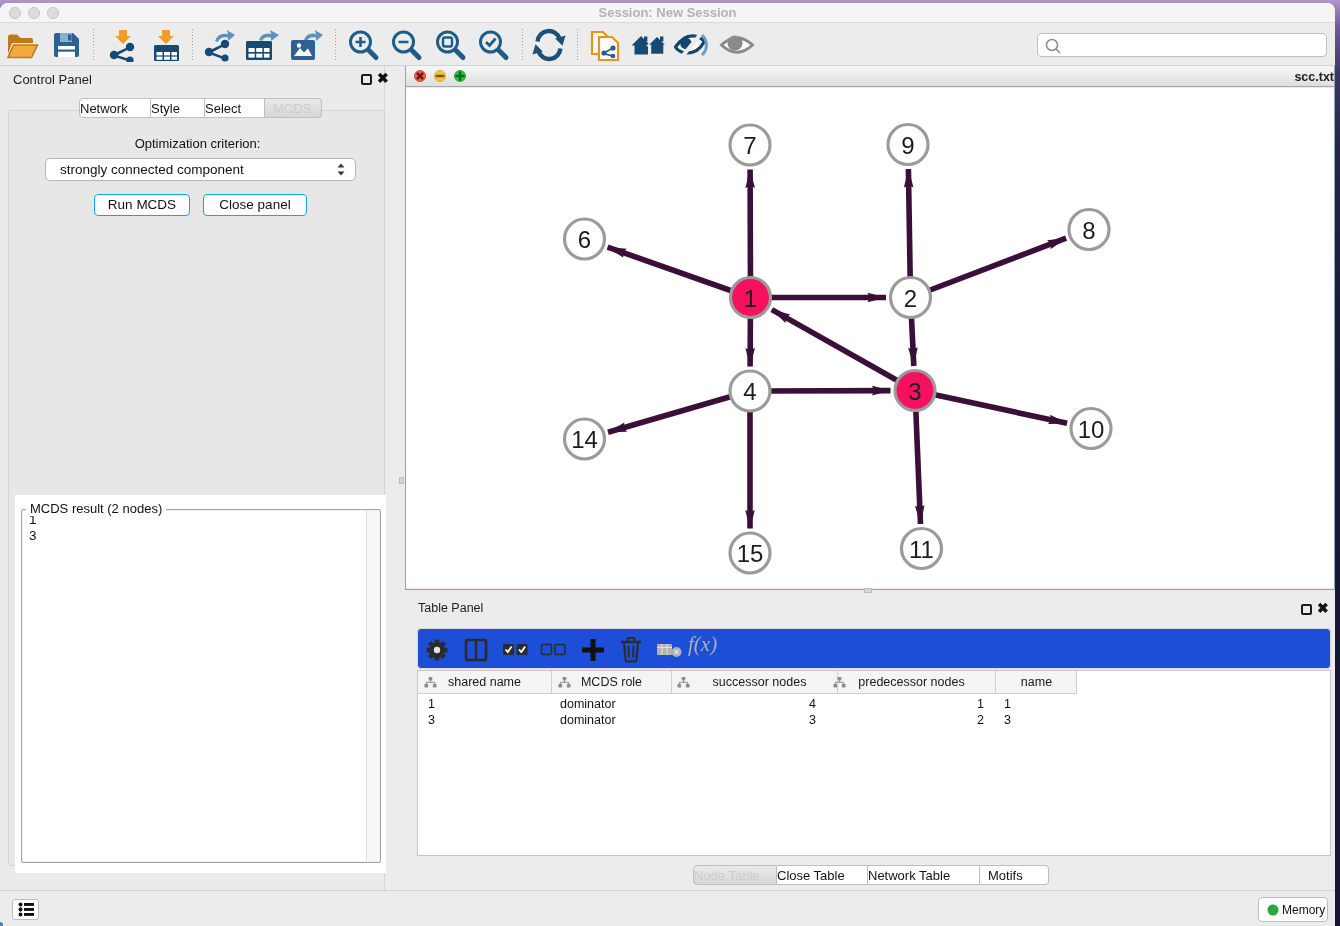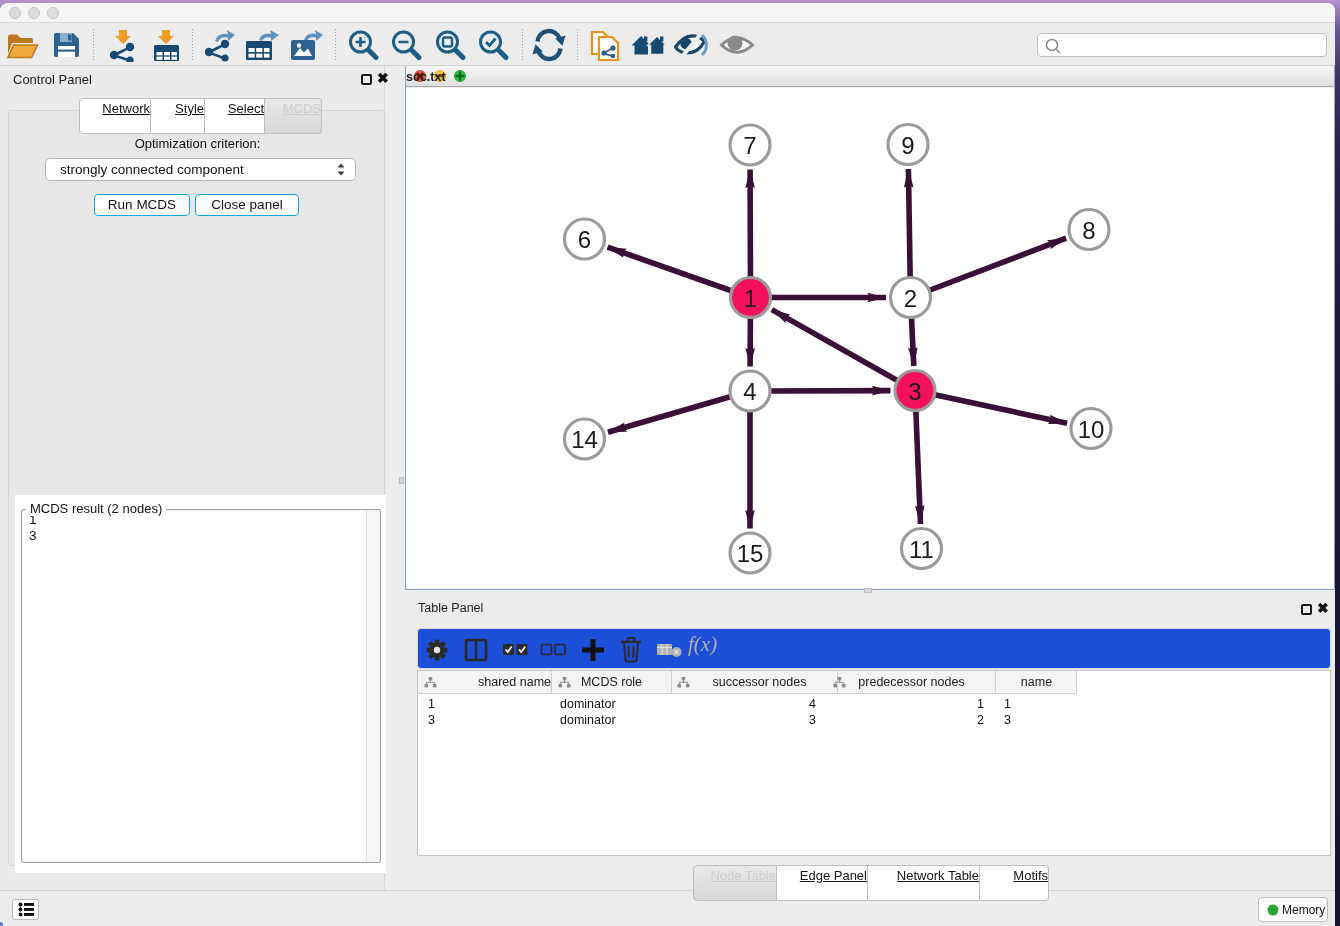--- a/index.html
+++ b/index.html
@@ -12,39 +12,39 @@
 .sep{position:absolute;top:6px;height:32px;width:1px;background-image:repeating-linear-gradient(180deg,#9f9f9f 0 1px,transparent 1px 3px);}
 .ticon{position:absolute;top:5px;}
 #searchbox{position:absolute;left:1037px;top:10px;width:290px;height:24px;background:#fff;border:1px solid #c0c0c0;border-radius:4px;}
 #main{position:absolute;left:0;top:63px;width:1335px;height:860px;background:#ececec;}
 
 #cpanel{position:absolute;left:0;top:0;width:385px;height:824px;background:#ebebeb;border-right:1px solid #d8d8d8;}
 #cphead{position:absolute;left:13px;top:6px;font-size:13px;color:#1c1c1c;}
 .floatsq{position:absolute;width:11px;height:11px;border:2px solid #1a1a1a;border-radius:2px;background:transparent;}
 .closex{position:absolute;font-size:14px;font-weight:bold;color:#111;}
 .tabgrp{position:absolute;display:flex;z-index:5;}
-.tab{height:36px;border:1px solid #bfbfbf;border-left:none;background:#fff;color:#141414;font-size:13px;text-align:right;line-height:19px;text-decoration:underline;}
+.tab{height:20px;border:1px solid #bfbfbf;border-left:none;background:#fff;color:#141414;font-size:13px;text-align:left;line-height:19px;}
 .tab.first{border-left:1px solid #bfbfbf;border-radius:4px 0 0 4px;}
 .tab.last{border-radius:0 4px 4px 0;padding-left:8px;}
 .tab.sel{background:linear-gradient(#e9e9e9,#d7d7d7);color:#cdcdcd;}
 #cpinner{position:absolute;left:8px;top:44px;width:377px;height:756px;background:#e7e7e7;border:1px solid #d4d4d4;border-radius:3px;}
 #optlabel{position:absolute;left:0;top:25px;width:377px;text-align:center;font-size:13px;color:#111;}
 #combo{position:absolute;left:36px;top:47px;width:311px;height:23px;background:#fff;border:1px solid #b5b5b5;border-radius:5px;font-size:13.5px;color:#111;line-height:21px;padding-left:14px;}
 .btn{position:absolute;height:22px;background:#fff;border:1px solid #0ea5e9;border-radius:4px;font-size:13.5px;color:#111;text-align:center;line-height:20px;}
 #resultbox{position:absolute;left:6px;top:384px;width:371px;height:378px;background:#fff;}
 #resultborder{position:absolute;left:6px;top:14px;width:360px;height:354px;border:1px solid #a2a2a2;border-radius:2px;box-shadow:1px 1px 0 #f2f2f2 inset,-1px -1px 0 #f2f2f2 inset;}
 #resulttitle{position:absolute;left:11px;top:6px;background:#fff;padding:0 4px;font-size:13px;color:#111;}
 #resultinner{position:absolute;left:1px;top:1px;right:1px;bottom:1px;background:#fff;}
 #rscroll{position:absolute;right:0;top:0;width:13px;bottom:0;background:#f7f7f7;border-left:1px solid #e0e0e0;}
 #rtext{position:absolute;left:6px;top:1px;font-size:13.5px;color:#111;line-height:16px;}
 
 #netwin{position:absolute;left:405px;top:0;width:930px;height:524px;border:1px solid #89a6c4;border-top:none;}
 #nettitle{position:absolute;left:0;top:0;width:928px;height:21px;background:linear-gradient(#f7f7f7,#dedede);border-bottom:1px solid #a8a8a8;border-radius:3px 3px 0 0;}
 .mbtn{position:absolute;top:5px;width:12px;height:12px;border-radius:50%;}
-#netname{position:absolute;top:4px;left:0;width:928px;text-align:left;font-weight:bold;font-size:12.5px;color:#222;}
+#netname{position:absolute;top:4px;left:0;width:928px;text-align:right;font-weight:bold;font-size:12.5px;color:#222;}
 #netcanvas{position:absolute;left:0;top:22px;width:928px;height:500px;background:#fff;}
 
 #tpanel{position:absolute;left:405px;top:526px;width:930px;height:298px;background:#ececec;}
 #tphead{position:absolute;left:13px;top:9px;font-size:12.5px;color:#1c1c1c;}
 #tptools{position:absolute;left:12px;top:36px;width:914px;height:41px;background:#1d4ed8;border:1px solid #dadada;border-radius:4px;}
 #tbl{position:absolute;left:12px;top:78px;width:914px;height:186px;background:#fff;border:1px solid #c6c6c6;}
 #tblhead{position:absolute;left:0;top:0;width:659px;height:23px;background:#f4f4f4;border-bottom:1px solid #cfcfcf;border-right:1px solid #cfcfcf;}
 .hcell{position:absolute;top:0;height:23px;border-right:1px solid #cfcfcf;font-size:12.5px;color:#1a1a1a;text-align:center;line-height:22px;}
 .hico{position:absolute;top:6px;}
 .cell{position:absolute;font-size:12.5px;color:#111;height:16px;line-height:16px;}
@@ -55,20 +55,21 @@
 svg text{font-family:"Liberation Sans",sans-serif;}
 </style></head>
 <body>
 <div id="wall"></div>
 <div style="position:absolute;left:0;top:922px;width:3px;height:4px;background:#4a7fc1;border-radius:0 3px 0 0;z-index:50;"></div>
 <div id="app">
   <div id="titlebar">
     <div class="tl" style="left:9px;"></div>
     <div class="tl" style="left:28px;"></div>
     <div class="tl" style="left:47px;"></div>
+    <div id="wtitle">Session: New Session</div>
   </div>
   <div id="toolbar">
     <svg class="ticon" style="left:4px;" width="35" height="34" viewBox="0 0 35 34">
       <path d="M4,9 Q4,6.5 6.5,6.5 H13 L16.5,10 H27 Q29,10 29,12 V15 H8 L4,26 Z" fill="#bf781d"></path>
       <path d="M9.5,17 H33.5 L27.5,29.5 H4 Z" fill="#f3a93d" stroke="#bf781d" stroke-width="1.6"></path>
     </svg>
     <svg class="ticon" style="left:49px;" width="34" height="34" viewBox="0 0 34 34">
       <path d="M5,7 Q5,5 7,5 H24 L30,11 V27 Q30,29 28,29 H7 Q5,29 5,27 Z" fill="#2d6290"></path>
       <rect x="11" y="5" width="12" height="9" fill="#88b0cf"></rect>
         <rect x="19" y="6.5" width="3.5" height="6" fill="#2d6290"></rect>
@@ -227,21 +228,21 @@
       </div>
       <div id="cpinner">
         <div id="optlabel">Optimization criterion:</div>
         <div id="combo">strongly connected component
           <svg width="14" height="17" style="position:absolute;right:7px;top:2px;" viewBox="0 0 14 17">
               <path d="M3.5 6.5 L7 2.5 L10.5 6.5 Z" fill="#3a3a3a"></path>
               <path d="M3.5 10.5 L7 14.5 L10.5 10.5 Z" fill="#3a3a3a"></path>
             </svg>
         </div>
         <div class="btn" style="left:85px;top:83px;width:96px;">Run MCDS</div>
-        <div class="btn" style="left:186px;top:83px;width:104px;">Close panel</div>
+        <div class="btn" style="left:194px;top:83px;width:104px;">Close panel</div>
         <div id="resultbox">
           <div id="resultborder">
             <div id="resultinner">
               <div id="rtext">1<br>3</div>
               <div id="rscroll"></div>
             </div>
           </div>
           <div id="resulttitle">MCDS result (2 nodes)</div>
         </div>
       </div>
@@ -380,21 +381,21 @@
               <line x1="6" y1="3" x2="6" y2="14"></line>
               <line x1="11" y1="3" x2="11" y2="14"></line>
             </g>
           <circle cx="20.5" cy="11" r="5" fill="#b2b2b2"></circle>
             <path d="M18.5,9 L22.5,13 M22.5,9 L18.5,13" stroke="#e3e3e3" stroke-width="1.4"></path>
         </svg>
         <div style="position:absolute;left:270px;top:3px;font-family:'Liberation Serif',serif;font-style:italic;font-size:21px;color:#b0b0b0;">f(x)</div>
       </div>
       <div id="tbl">
         <div id="tblhead">
-          <div class="hcell" style="left:0;width:134px;text-align:right;">shared name</div>
+          <div class="hcell" style="left:0;width:134px;">shared name</div>
           <div class="hcell" style="left:134px;width:120px;">MCDS role</div>
           <div class="hcell" style="left:264px;width:156px;">successor nodes</div>
           <div class="hcell" style="left:410px;width:168px;">predecessor nodes</div>
           <div class="hcell" style="left:578px;width:81px;border-right:none;">name</div>
           <svg class="hico" style="left:6px;" width="13" height="12" viewBox="0 0 13 12">
               <g fill="#8a8a8a">
                 <rect x="4.7" y="0" width="3.6" height="3.4"></rect>
                 <rect x="0.5" y="7" width="3.6" height="3.4"></rect>
                 <rect x="8.9" y="7" width="3.6" height="3.4"></rect>
               </g>
@@ -439,21 +440,21 @@
         <div class="cell" style="left:509px;top:25px;width:57px;text-align:right;">1</div>
         <div class="cell" style="left:586px;top:25px;width:40px;">1</div>
         <div class="cell" style="left:10px;top:41px;width:40px;">3</div>
         <div class="cell" style="left:142px;top:41px;width:90px;">dominator</div>
         <div class="cell" style="left:341px;top:41px;width:57px;text-align:right;">3</div>
         <div class="cell" style="left:509px;top:41px;width:57px;text-align:right;">2</div>
         <div class="cell" style="left:586px;top:41px;width:40px;">3</div>
       </div>
       <div class="tabgrp" style="left:288px;top:273px;">
         <div class="tab first sel" style="width:84px;">Node Table</div>
-        <div class="tab" style="width:91px;">Edge Panel</div>
+        <div class="tab" style="width:91px;">Close Table</div>
         <div class="tab" style="width:112px;">Network Table</div>
         <div class="tab last" style="width:69px;">Motifs</div>
       </div>
     </div>
     <div style="position:absolute;left:399px;top:411px;width:5px;height:7px;background:#d6d6d6;border:1px solid #bdbdbd;"></div>
     <div style="position:absolute;left:864px;top:522px;width:8px;height:5px;background:#d6d6d6;border:1px solid #bdbdbd;"></div>
     <div id="statusbar">
       <div id="listbtn"><svg width="25" height="19" viewBox="0 0 25 19">
             <line x1="7.5" y1="4" x2="7.5" y2="15" stroke="#2a2a2a" stroke-width="1" stroke-dasharray="1.5,1.5"></line>
             <g fill="#111">

